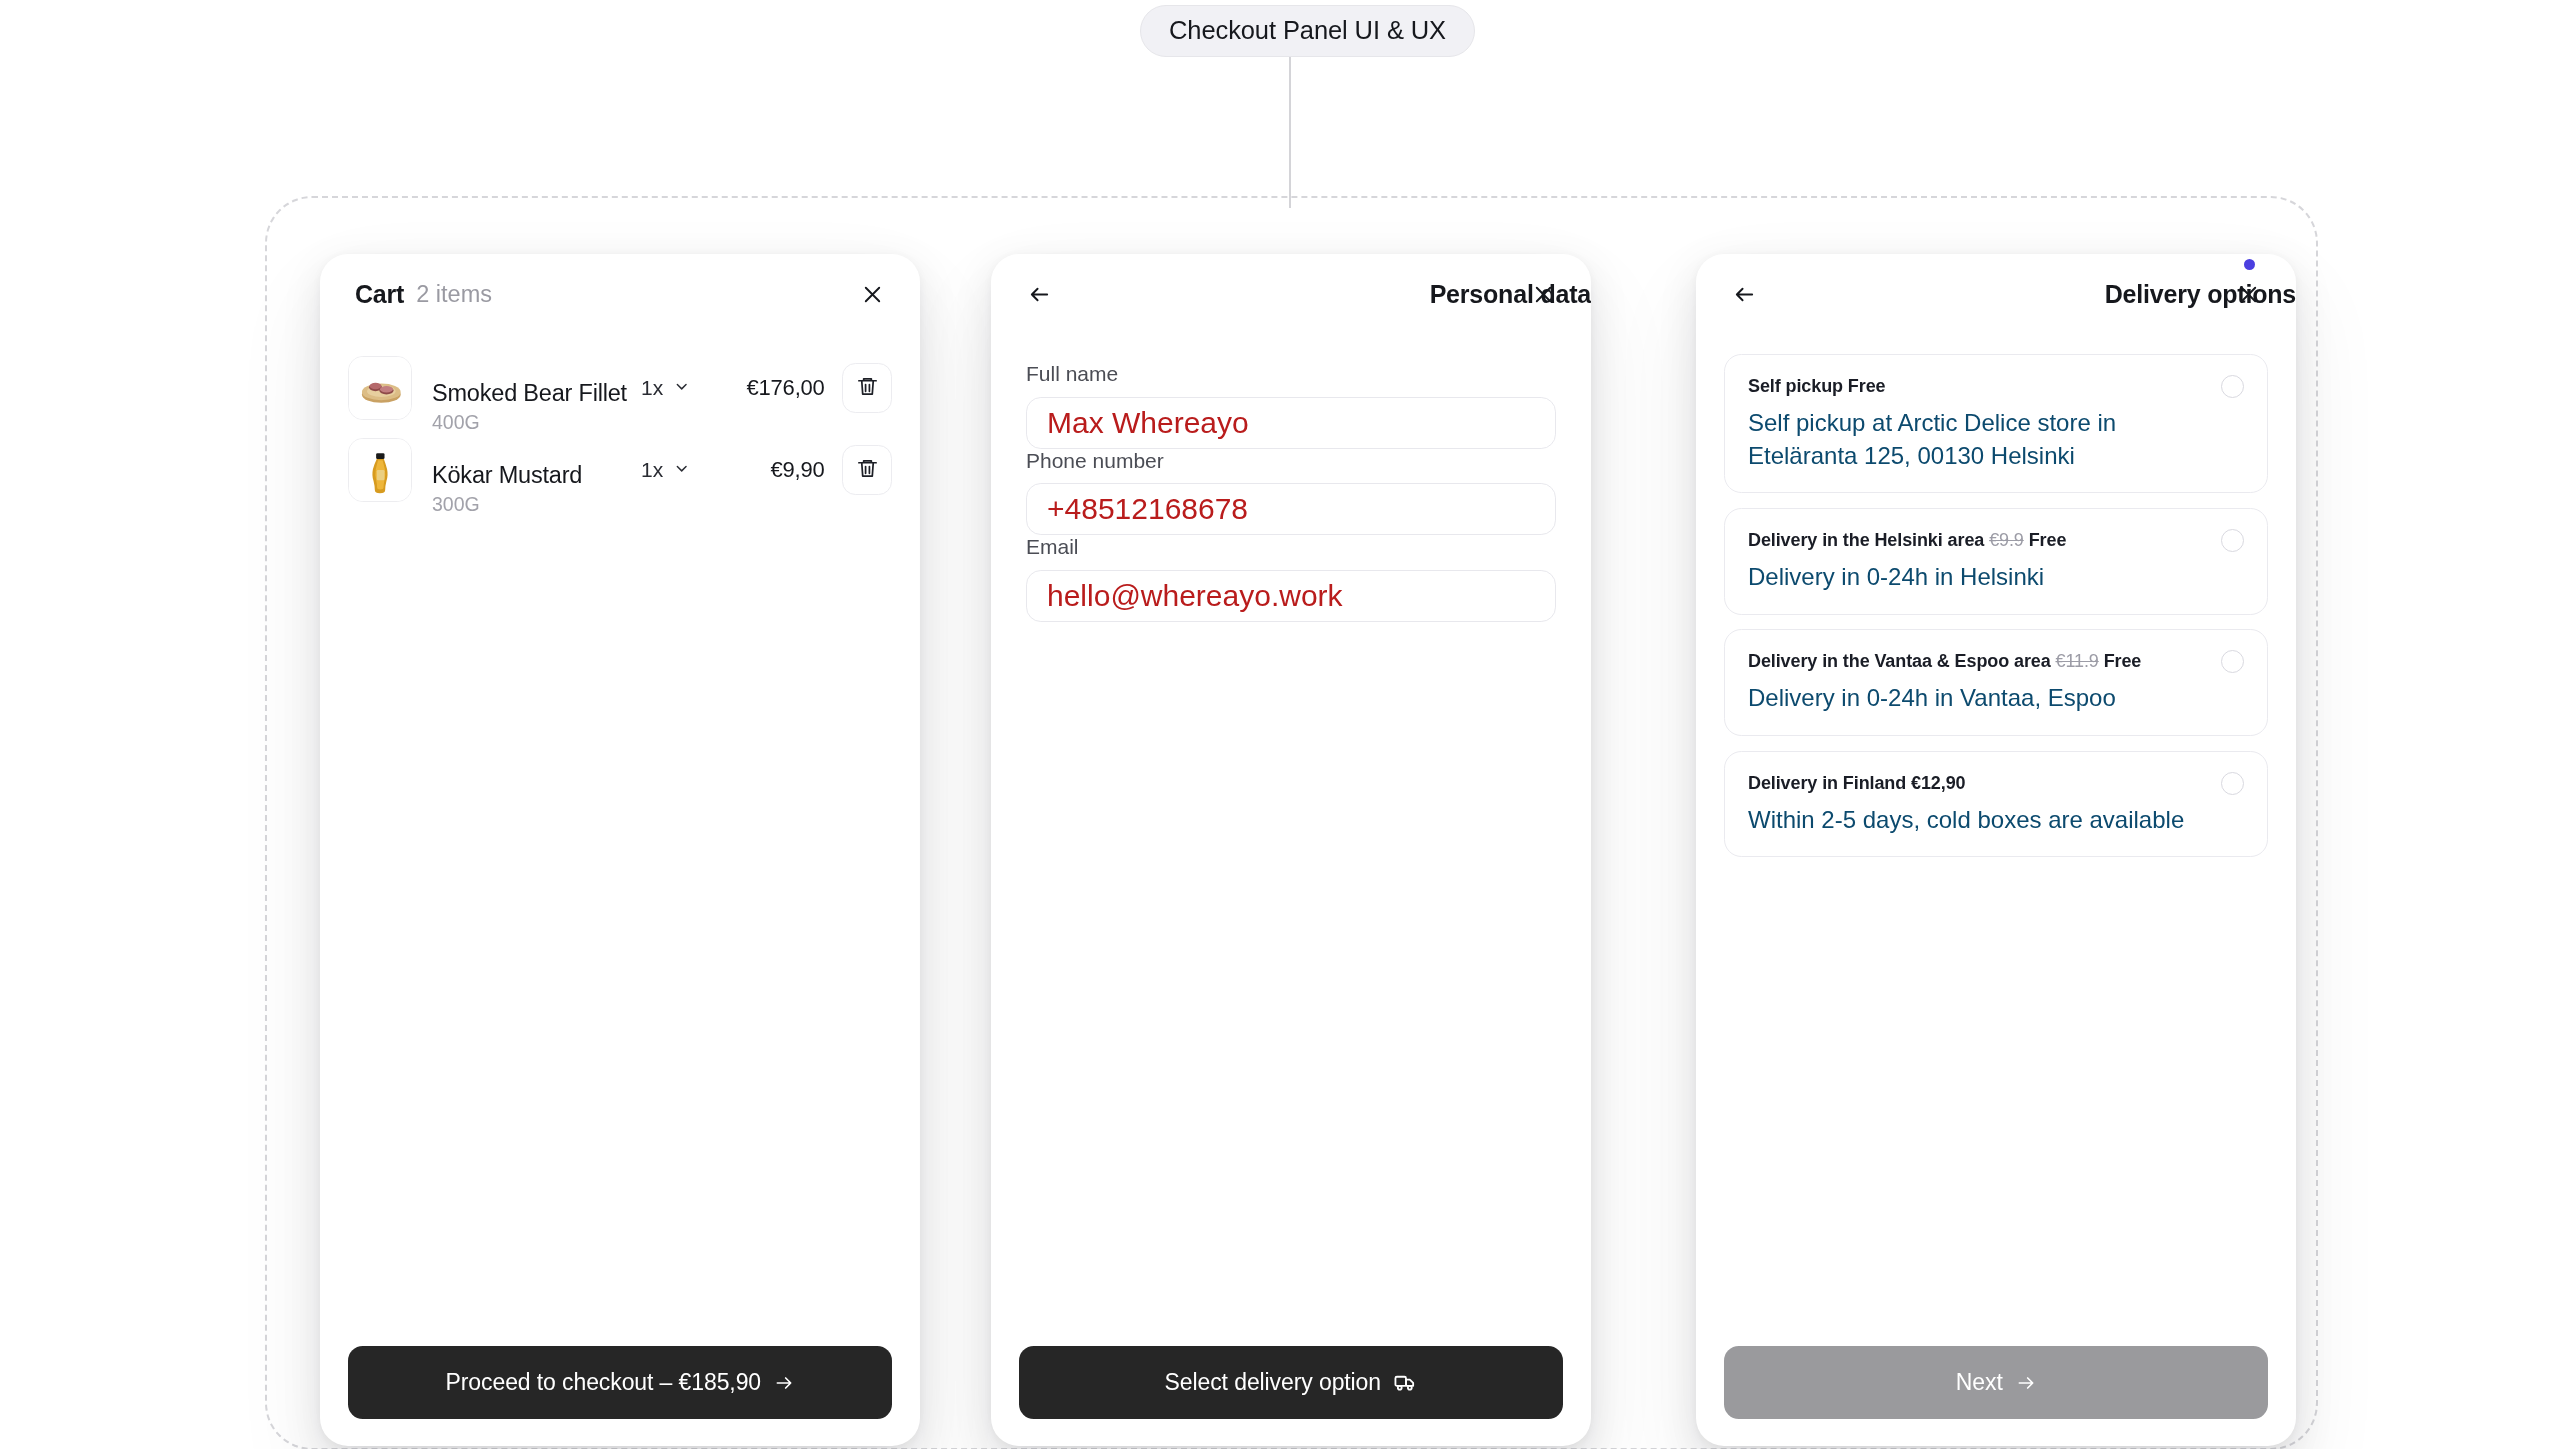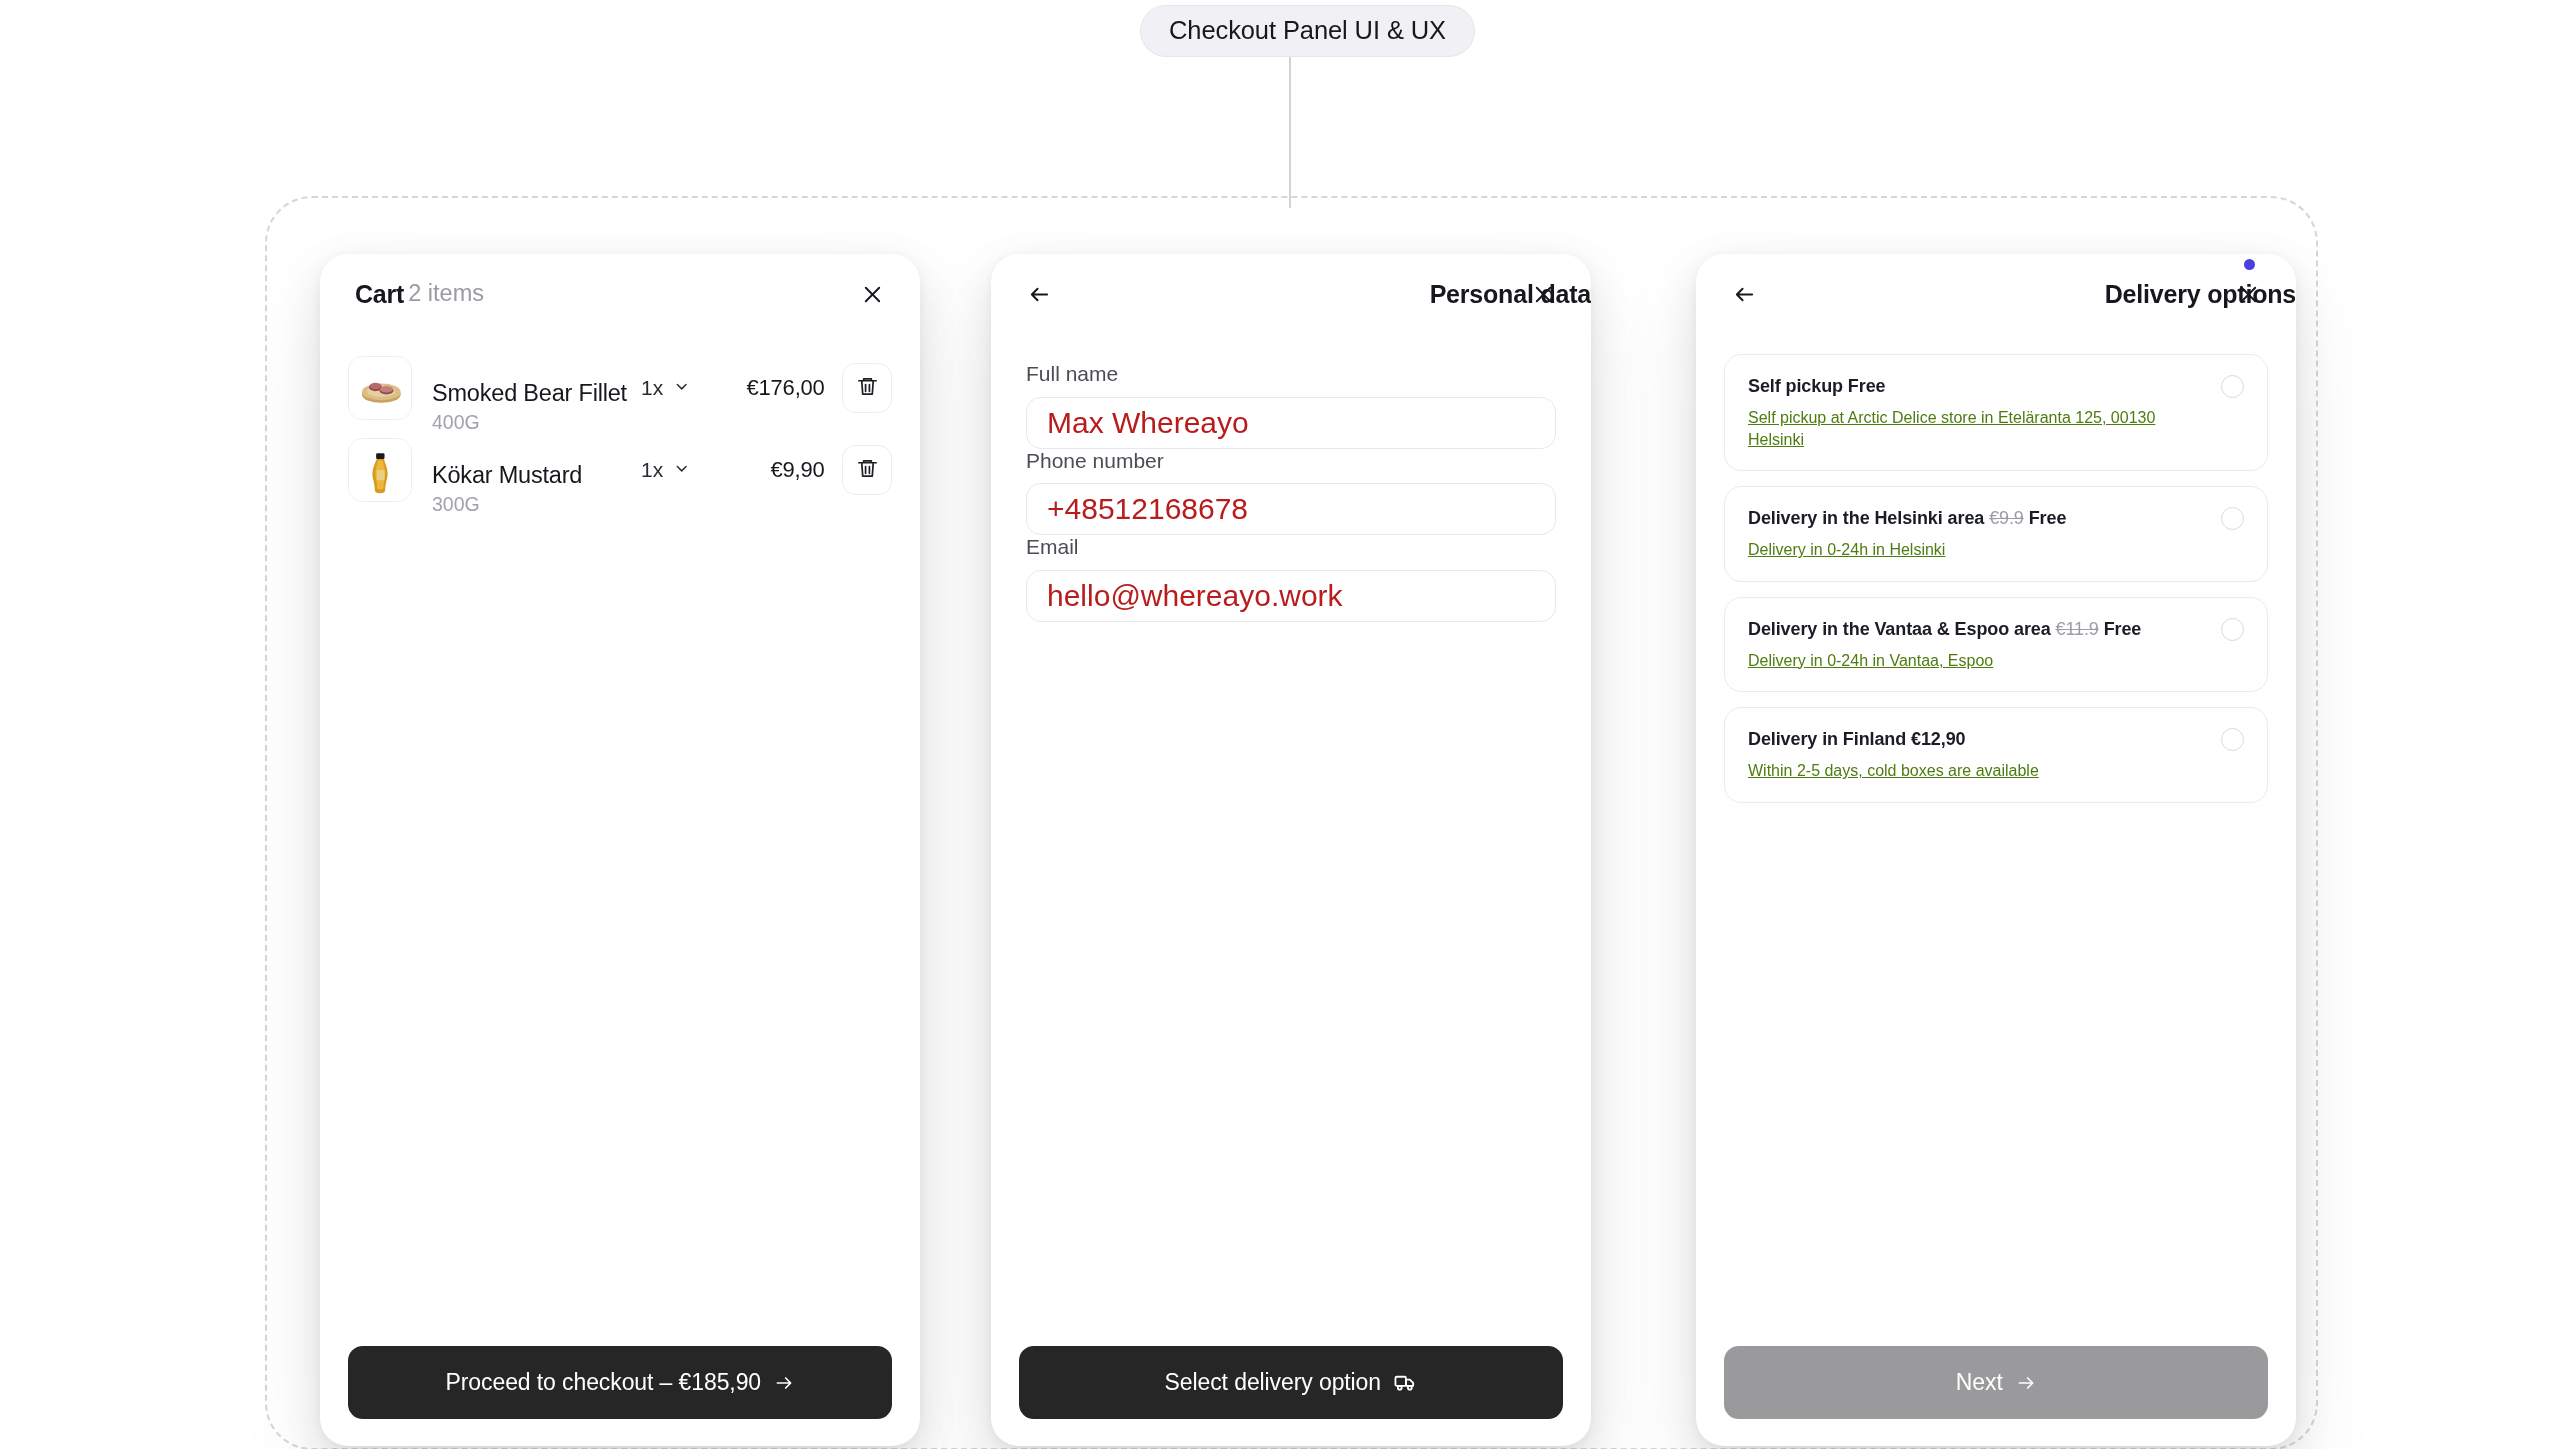--- a/index.html
+++ b/index.html
@@ -74,21 +74,21 @@
   }
 
   
   .panel-head {
     position: relative;
     height: 81px;
     display: flex; align-items: center;
     padding: 0 35px;
   }
   .head-title-left {
-    display: flex; align-items: flex-start; gap: 4px;
+    display: flex; align-items: center; gap: 12px;
     font-size: 25px;
   }
   .head-title-left .strong { font-weight: bold; color:#16181d; letter-spacing:-0.2px; }
   .head-title-left .muted  { color:#9a9aa2; font-size: 23.5px; }
 
   .head-title-center {
     position: absolute; left: 0; right: 0;
     text-align: right;
     font-size: 25px; font-weight: bold; color: #16181d;
     letter-spacing: -0.2px;
@@ -177,22 +177,22 @@
   .opt-title {
     font-size: 18px; font-weight: bold; color:#1a1d26;
     letter-spacing:-0.1px; line-height: 1.33;
   }
   .opt-title .old {
     font-weight: normal;
     color:#9c9ca6;
     text-decoration: line-through;
   }
   .opt-desc {
-    font-size: 16px; color:#4d7c0f;
-    margin-top: 8px; line-height: 1.36; text-decoration: underline;
+    font-size: 24px; color:#0c4a6e;
+    margin-top: 8px; line-height: 1.36;
   }
   .radio {
     position: absolute;
     top: 20px; right: 23px;
     width: 23px; height: 23px;
     border: 1.3px solid #d9d9e0;
     border-radius: 50%;
     background:#fff;
   }
 

